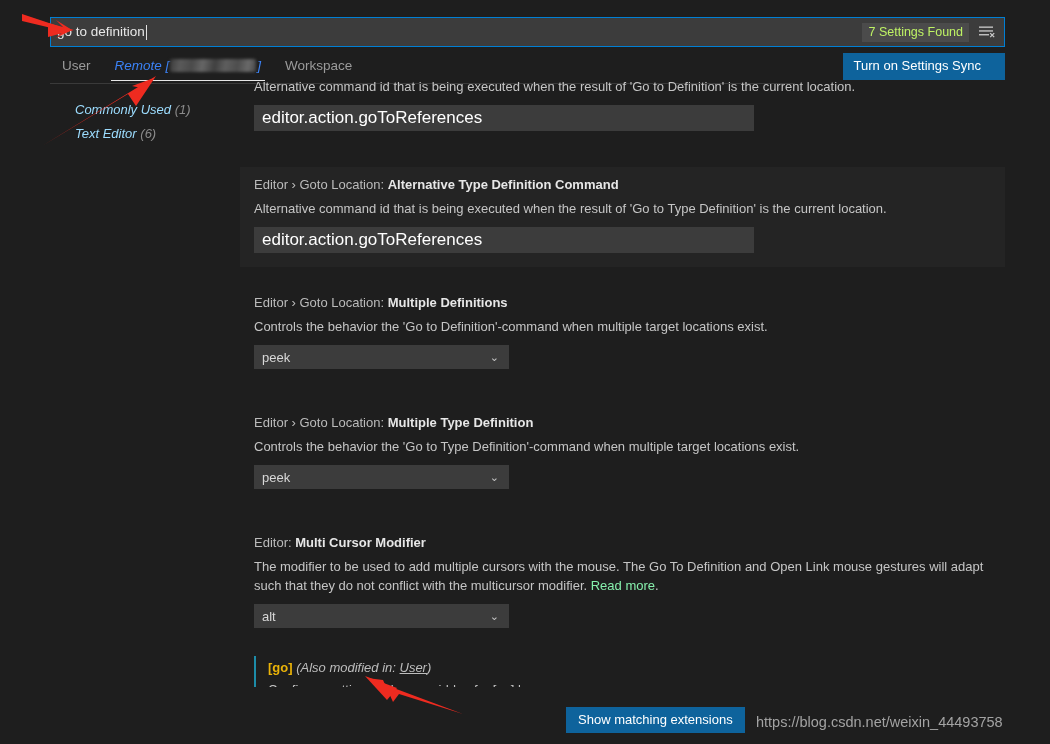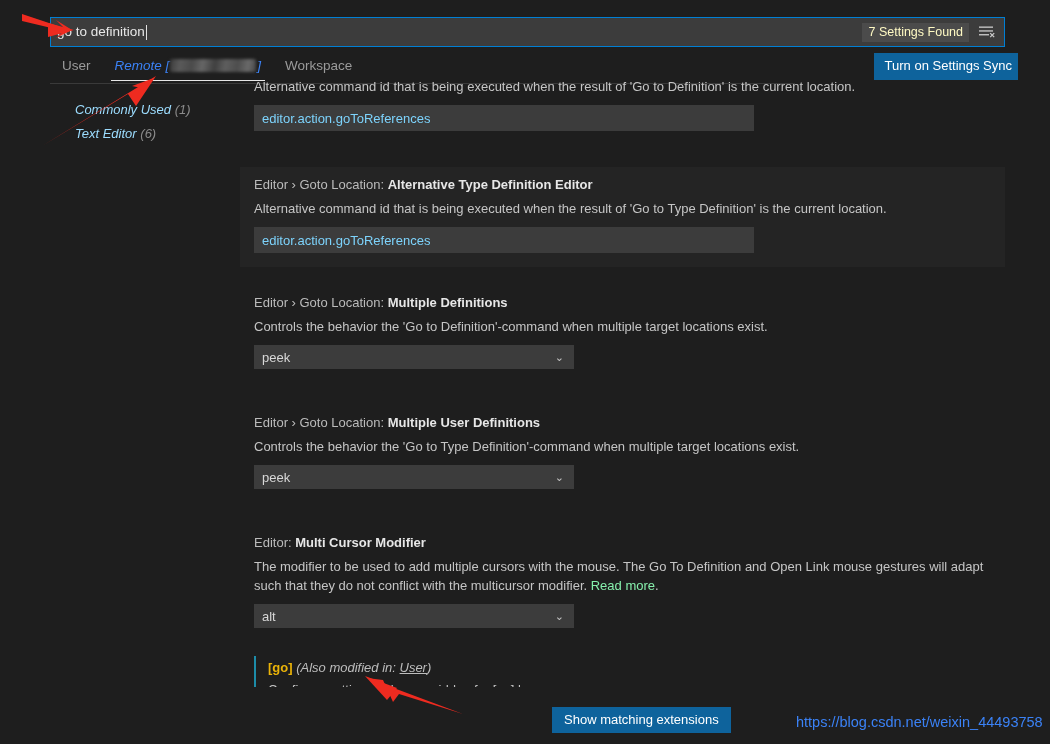--- a/index.html
+++ b/index.html
@@ -42,21 +42,21 @@
     white-space: nowrap;
   }
   .caret {
     display: inline-block;
     width: 1px; height: 15px;
     background: #e0e0e0;
     margin-left: 1px;
   }
   .settings-found {
     font-size: 12.5px;
-    color: #fef9c3;
+    color: #bef264;
     background: #4b4b4b;
     padding: 2px 6px 3px 6px;
     white-space: nowrap;
     margin-right: 6px;
   }
   .clear-filter-icon {
     width: 24px; height: 22px;
     display: flex;
     align-items: center;
     justify-content: center;
@@ -101,25 +101,25 @@
   .tabs-divider {
     position: absolute;
     left: 50px; top: 83px;
     width: 745px; height: 1px;
     background: #3a3a3a;
   }
 
   
   .sync-btn {
     position: absolute;
-    right: 32px; top: 53px;
+    right: 45px; top: 53px;
     background: #0e639c;
     color: #ffffff;
     font-size: 13px;
-    padding: 5px 6px 6px 11px;
+    padding: 5px 24px 6px 11px;
     line-height: 16px;
     white-space: nowrap;
     border: none;
     font-family: "Liberation Sans", sans-serif;
   }
 
   
   .toc {
     position: absolute;
     left: 50px; top: 98px;
@@ -160,29 +160,29 @@
     color: #c5c5c5;
     line-height: 19px;
     margin-bottom: 9px;
     max-width: 740px;
   }
   .setting-desc a { color: #86efac; text-decoration: none; margin-top: 12px; }
   .text-input {
     width: 500px; height: 26px;
     background: #3c3c3c;
     border: none;
-    color: #7dd3fc;
-    font-size: 13px;
+    color: #ffffff;
+    font-size: 17px;
     padding: 0 8px;
     font-family: "Liberation Sans", sans-serif;
     display: flex;
     align-items: center;
   }
   .select-box {
-    width: 320px; height: 24px;
+    width: 255px; height: 24px;
     background: #3c3c3c;
     color: #d8d8d8;
     font-size: 13px;
     padding: 0 8px;
     display: flex;
     align-items: center;
     justify-content: space-between;
   }
   .chev {
     color: #c5c5c5;
@@ -210,34 +210,34 @@
   .lang-desc {
     font-size: 13px;
     color: #c5c5c5;
     line-height: 19px;
     margin-bottom: 14px;
   }
 
   
   .show-ext-btn {
     position: absolute;
-    left: 552px; top: 707px;
+    left: 566px; top: 707px;
     background: #0e639c;
     color: #ffffff;
     font-size: 13px;
     padding: 5px 12px 6px 12px;
     border: none;
     white-space: nowrap;
     font-family: "Liberation Sans", sans-serif;
   }
   .watermark {
     position: absolute;
-    left: 796px; top: 714px;
+    left: 756px; top: 714px;
     font-size: 14.5px;
-    color: #3b82f6;
+    color: #a3a3a3;
     white-space: nowrap;
   }
 
   
   .anno { position: absolute; pointer-events: none; }
 </style>
 </head>
 <body>
 
 <div id="app">
@@ -291,42 +291,42 @@
 
     <div class="setting-row" style="padding-top:0;">
       <div class="setting-desc">Alternative command id that is being executed when the result of 'Go to Definition' is the current location.</div>
       <div class="text-input">
         <span>editor.action.goToReferences</span>
       </div>
     </div>
 
     <div class="setting-row highlight" style="margin-top:22px;width:765px;">
       <div class="setting-title">
-        <span>Editor › Goto Location: </span><b>Alternative Type Definition Editor</b>
+        <span>Editor › Goto Location: </span><b>Alternative Type Definition Command</b>
       </div>
       <div class="setting-desc">Alternative command id that is being executed when the result of 'Go to Type Definition' is the current location.</div>
       <div class="text-input">
         <span>editor.action.goToReferences</span>
       </div>
     </div>
 
     <div class="setting-row" style="margin-top:18px;">
       <div class="setting-title">
         <span>Editor › Goto Location: </span><b>Multiple Definitions</b>
       </div>
       <div class="setting-desc">Controls the behavior the 'Go to Definition'-command when multiple target locations exist.</div>
       <div class="select-box">
         <span>peek</span>
         <span class="chev">⌄</span>
       </div>
     </div>
 
     <div class="setting-row" style="margin-top:22px;">
       <div class="setting-title">
-        <span>Editor › Goto Location: </span><b>Multiple User Definitions</b>
+        <span>Editor › Goto Location: </span><b>Multiple Type Definition</b>
       </div>
       <div class="setting-desc">Controls the behavior the 'Go to Type Definition'-command when multiple target locations exist.</div>
       <div class="select-box">
         <span>peek</span>
         <span class="chev">⌄</span>
       </div>
     </div>
 
     <div class="setting-row" style="margin-top:22px;">
       <div class="setting-title">

